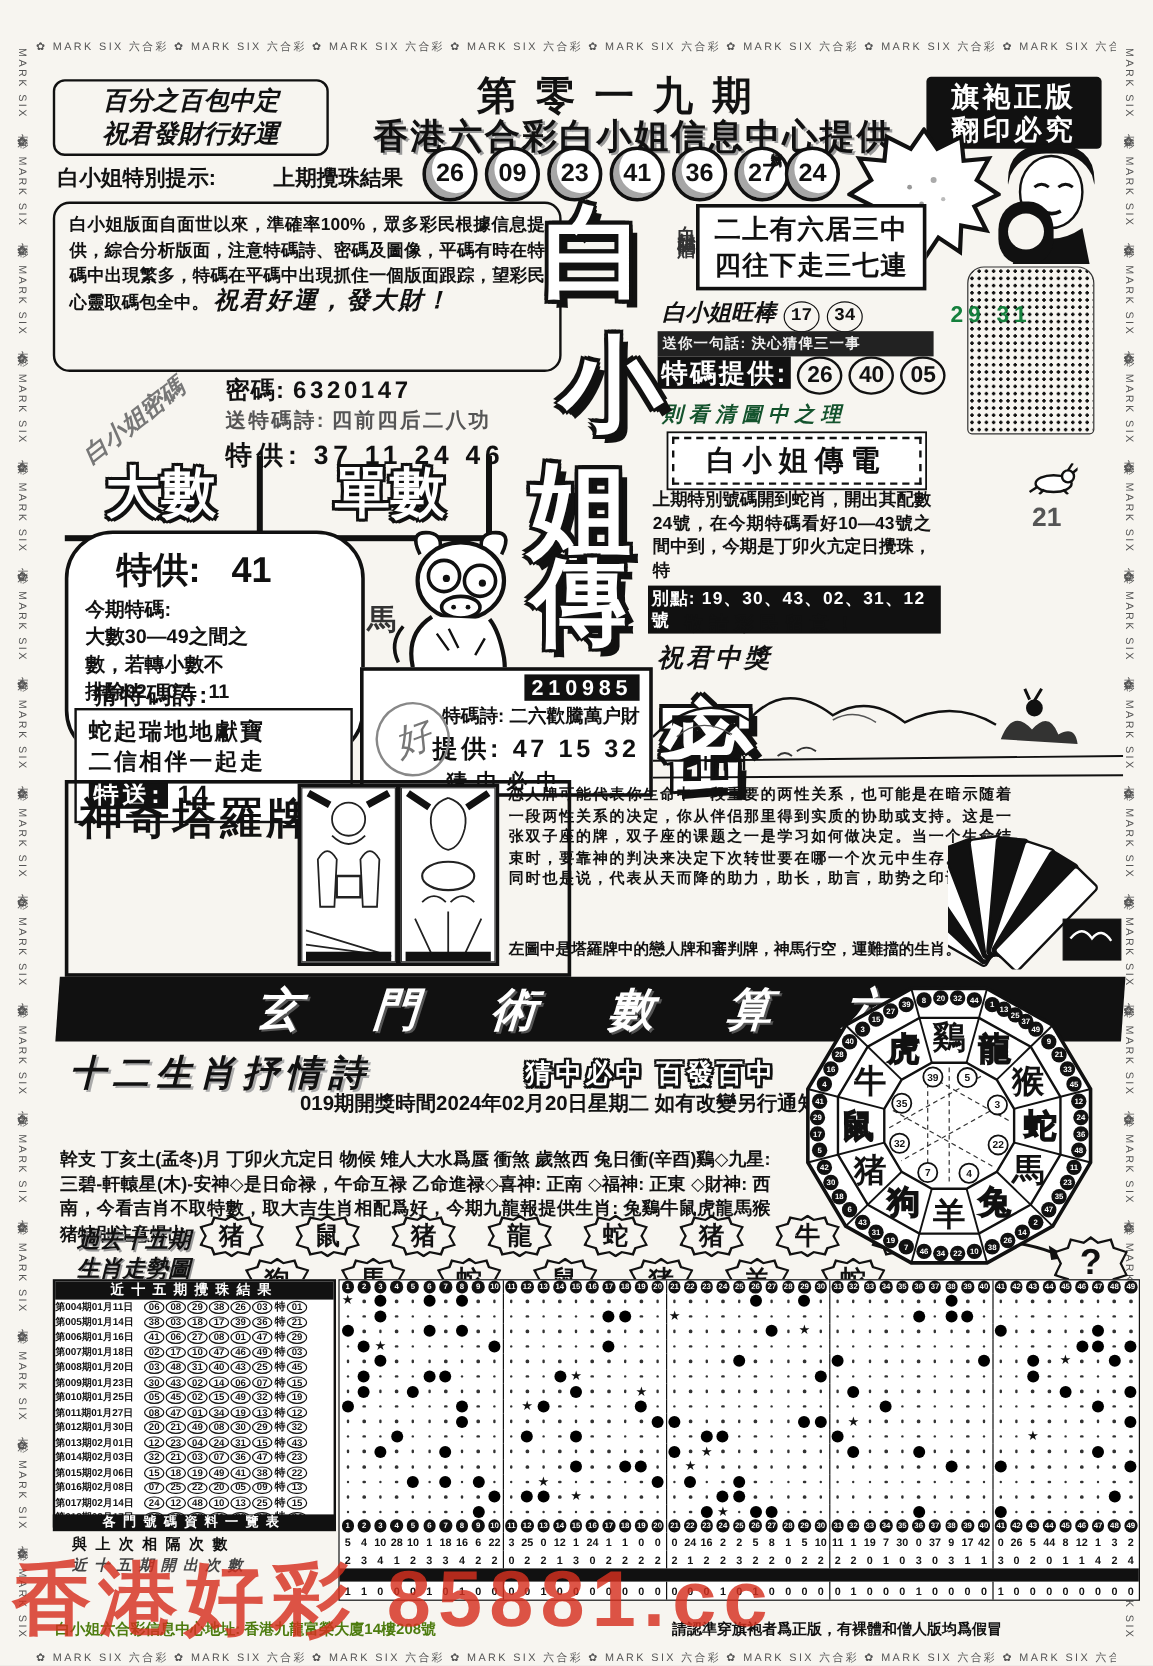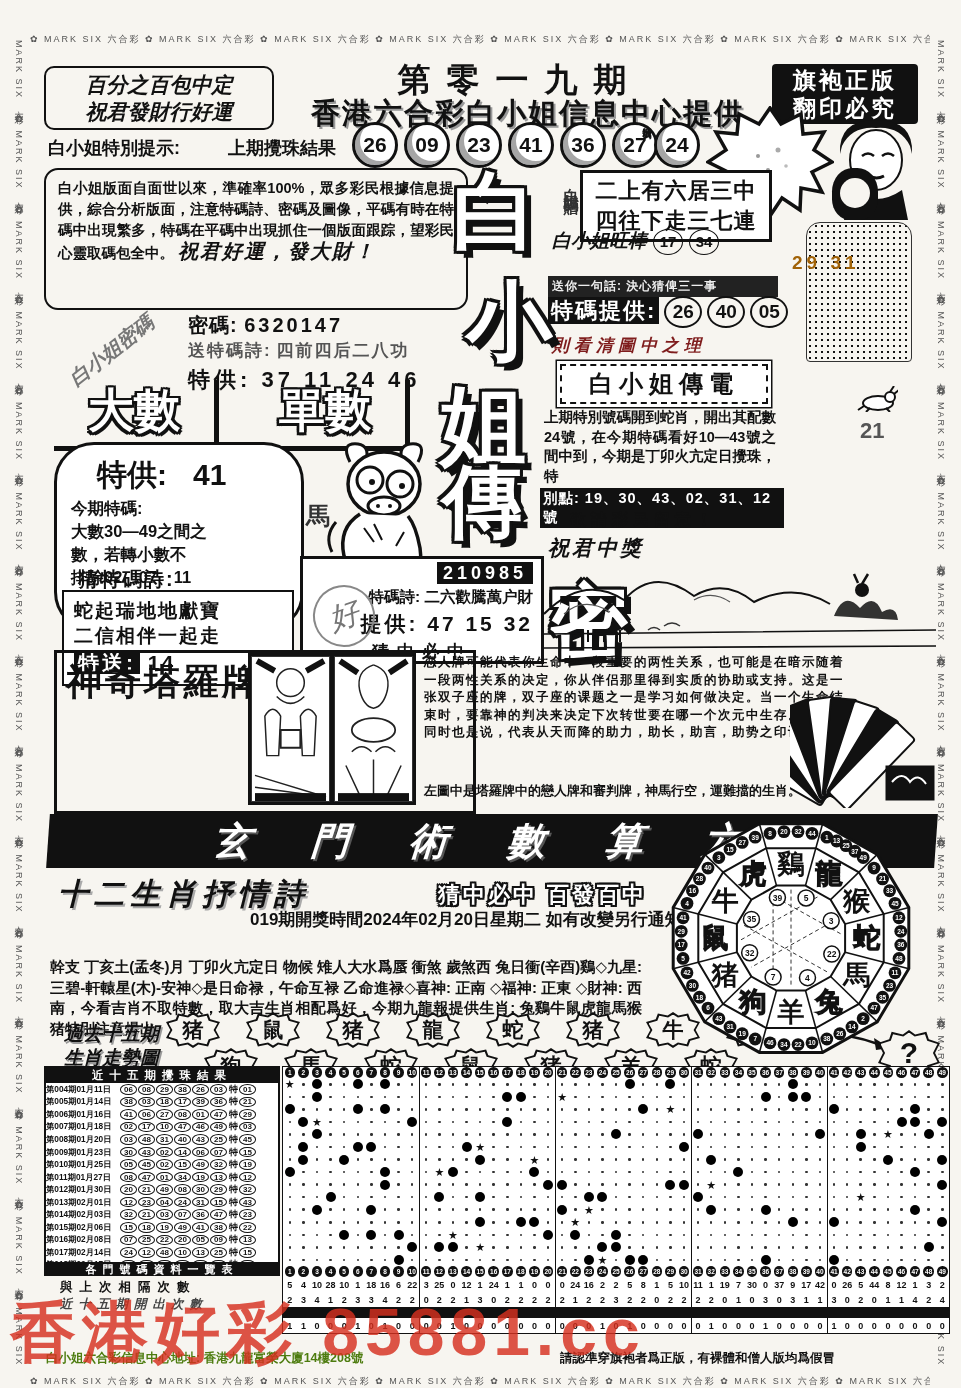--- a/index.html
+++ b/index.html
@@ -36,31 +36,31 @@
   .codes{left:188px;top:312px;width:330px;}
   .codes .l1{font-size:20px;font-weight:bold;letter-spacing:1px;}
   .codes .l2{font-size:17px;font-weight:bold;margin-top:0;color:#333;}
   .codes .l2 span{color:#555;letter-spacing:2px;}
   .codes .l3{font-size:22px;font-weight:900;margin-top:3px;letter-spacing:4px;}
   
   .giftlab{left:546px;top:176px;width:34px;font-size:15px;font-weight:900;color:#333;writing-mode:vertical-rl;letter-spacing:3px;}
   .couplet{left:580px;top:170px;width:186px;height:66px;border:3.5px solid #111;background:#fff;
            display:flex;flex-direction:column;justify-content:center;align-items:center;}
   .couplet div{font-size:22px;font-weight:900;line-height:30px;letter-spacing:1px;}
-  .wang{left:552px;top:228px;font-size:19px;font-weight:900;font-style:italic;}
+  .wang{left:552px;top:248px;font-size:19px;font-weight:900;font-style:italic;font-family:Liberation Mono, monospace;}
   .wang .cn{display:inline-block;width:28px;height:24px;border:1.8px solid #111;border-radius:50%;
             text-align:center;line-height:24px;font-style:normal;font-size:15px;margin-left:6px;}
   .phrase{left:548px;top:276px;width:222px;background:#222;color:#eee;font-size:12px;font-weight:bold;
           padding:2px 4px;letter-spacing:1px;}
   .tema{left:548px;top:296px;font-size:22px;font-weight:900;}
   .tema .lab{background:#111;color:#fff;padding:1px 3px;letter-spacing:2px;}
   .tema .cn{display:inline-block;width:34px;height:28px;border:2px solid #111;border-radius:50%;
             text-align:center;line-height:28px;font-size:19px;margin-left:5px;}
-  .hand{left:552px;top:334px;font-size:17px;font-style:italic;color:#7f1d1d;letter-spacing:5px;font-weight:bold;}
-  .qnums{left:792px;top:252px;font-size:19px;color:#a16207;font-weight:bold;letter-spacing:4px;}
+  .hand{left:552px;top:334px;font-size:17px;font-style:italic;color:#14532d;letter-spacing:5px;font-weight:bold;}
+  .qnums{left:792px;top:252px;font-size:19px;color:#15803d;font-weight:bold;letter-spacing:4px;}
   .qipao{left:788px;top:168px;width:136px;height:192px;}
   .qhead{position:absolute;left:44px;top:0;width:46px;height:52px;background:#111;border-radius:45% 45% 40% 40%;}
   .qface{position:absolute;left:52px;top:10px;width:30px;height:30px;background:#f7f5f0;border-radius:50%;}
   .qdress{position:absolute;left:18px;top:54px;width:104px;height:138px;border-radius:14px 14px 4px 4px;
           background:radial-gradient(#111 1.3px,transparent 1.4px);background-size:6px 6px;border:1px solid #333;}
   
   .bigchar{font-size:86px;font-weight:900;color:#fff;line-height:1;
            text-shadow:-3px -3px 0 #111,3px -3px 0 #111,-3px 3px 0 #111,3px 3px 0 #111,0 -3px 0 #111,0 3px 0 #111,-3px 0 0 #111,3px 0 0 #111,7px 7px 0 #111;}
   
   .dpanel{left:54px;top:380px;width:382px;height:300px;}

